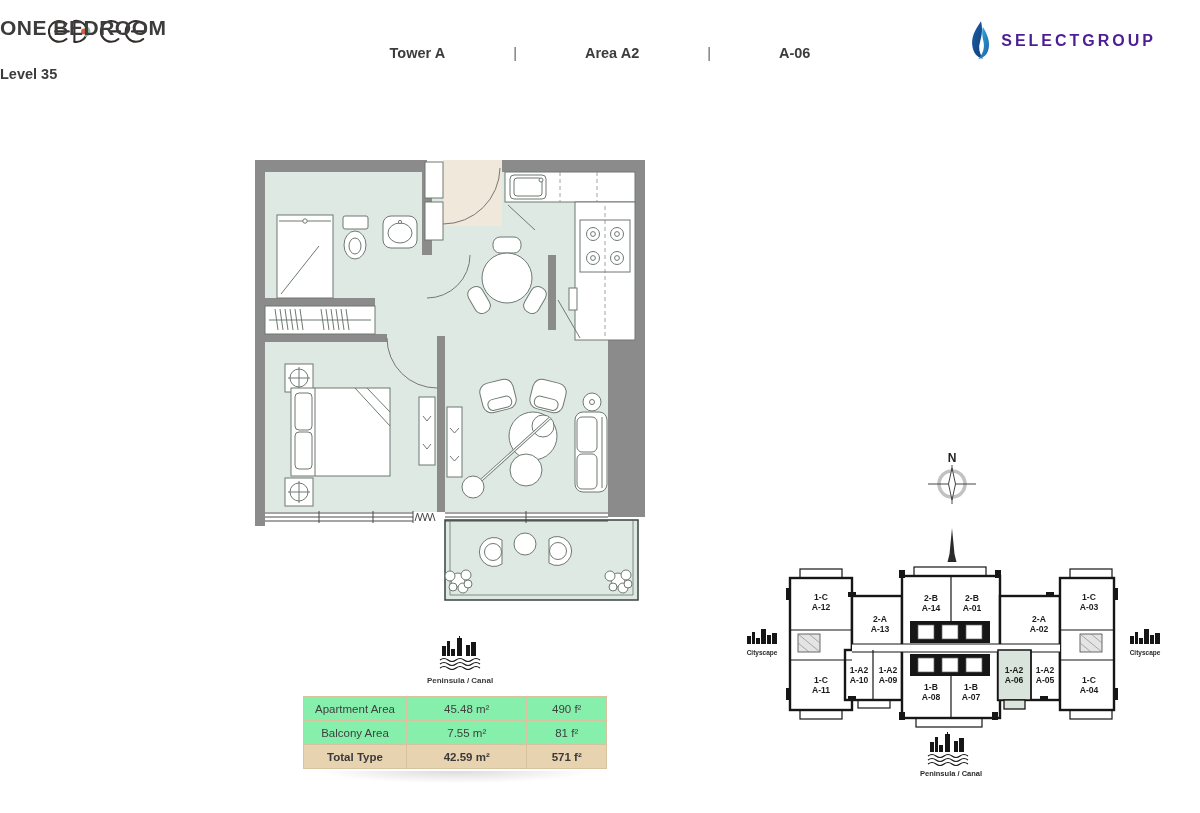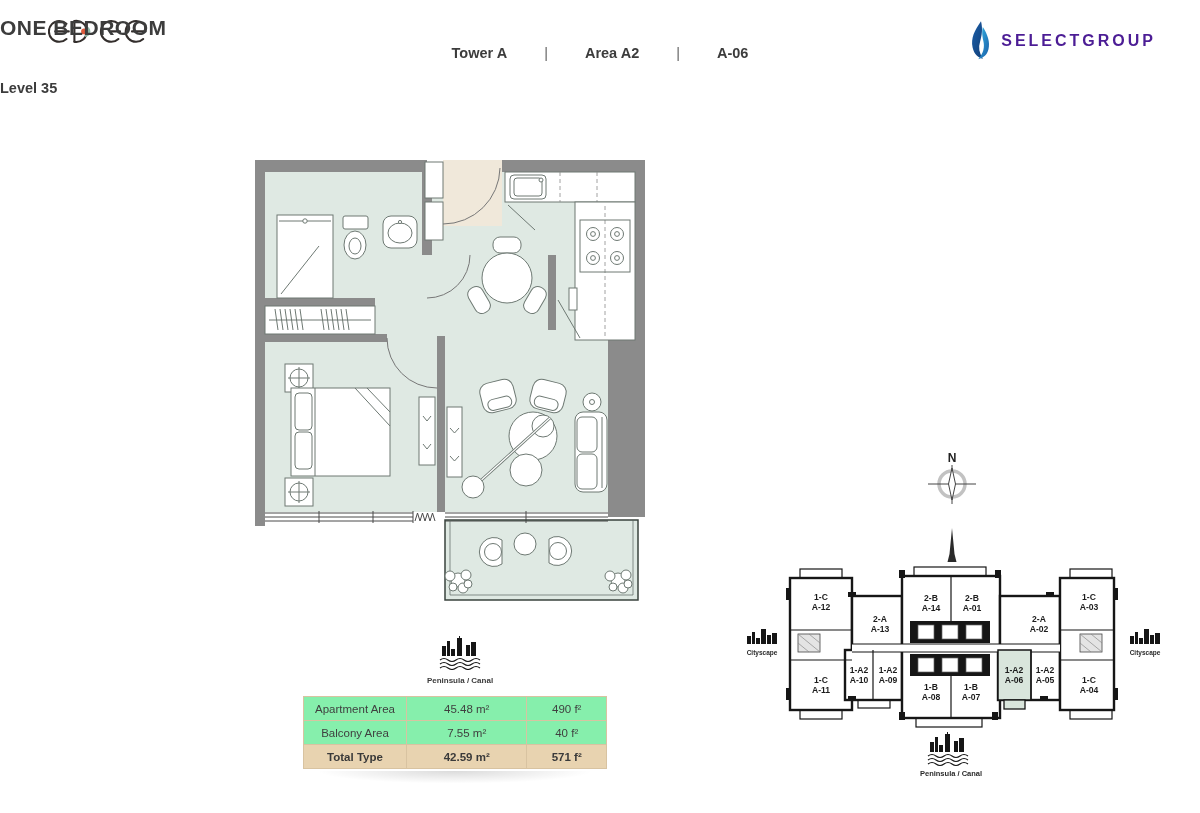--- a/index.html
+++ b/index.html
@@ -10,23 +10,23 @@
   }
   *{margin:0;padding:0;box-sizing:border-box}
   body{font-family:"Liberation Sans",sans-serif;background:#fff}
   .page{position:relative;width:1200px;height:813px;background:#fff;overflow:hidden}
   .abs{position:absolute}
 
   
   .brand-logo{left:48px;top:14px}
   .title-block{left:0;right:0;top:16px;text-align:left;color:var(--ink)}
   .main-title{font-size:21px;font-weight:700;letter-spacing:.5px}
-  .subtitle-row{display:flex;justify-content:center;align-items:center;gap:37px;margin-top:5px;font-size:14.5px;font-weight:700}
+  .subtitle-row{display:flex;justify-content:center;align-items:center;gap:68px;margin-top:5px;font-size:14.5px;font-weight:700}
   .subtitle-row .pipe{font-weight:400;color:#666}
-  .level{margin-top:19px;font-size:14.5px;font-weight:700}
+  .level{margin-top:5px;font-size:14.5px;font-weight:700}
   .sg-logo{right:44px;top:18px;display:flex;align-items:center;gap:6px}
   .sg-text{display:flex;flex-direction:row;color:#4c1d95;font-weight:700;font-size:16px;letter-spacing:3px;line-height:19px}
 
   
   svg text{font-family:"Liberation Sans",sans-serif}
   .unit-type,.unit-num{font-size:8.6px;font-weight:700;fill:#1c1c1c;text-anchor:middle}
   .kp-label{font-size:7.5px;font-weight:700;fill:#2a2a2a;text-anchor:middle}
   .kp-label-sm{font-size:6.5px;font-weight:700;fill:#2a2a2a;text-anchor:middle}
   .kp-n{font-size:12px;font-weight:700;fill:#222;text-anchor:middle}
 
@@ -340,21 +340,21 @@
   <table class="abs area-table">
     <tbody>
         <tr>
       <td class="lbl">Apartment Area</td>
       <td>45.48 m²</td>
       <td>490 f²</td>
     </tr>
     <tr>
       <td class="lbl">Balcony Area</td>
       <td>7.55 m²</td>
-      <td>40 f²</td>
+      <td>81 f²</td>
     </tr>
     <tr class="total">
       <td class="lbl">Total Type</td>
       <td>42.59 m²</td>
       <td>571 f²</td>
     </tr>
   </tbody>
     </table>
   <div class="abs table-shadow"></div>
 

